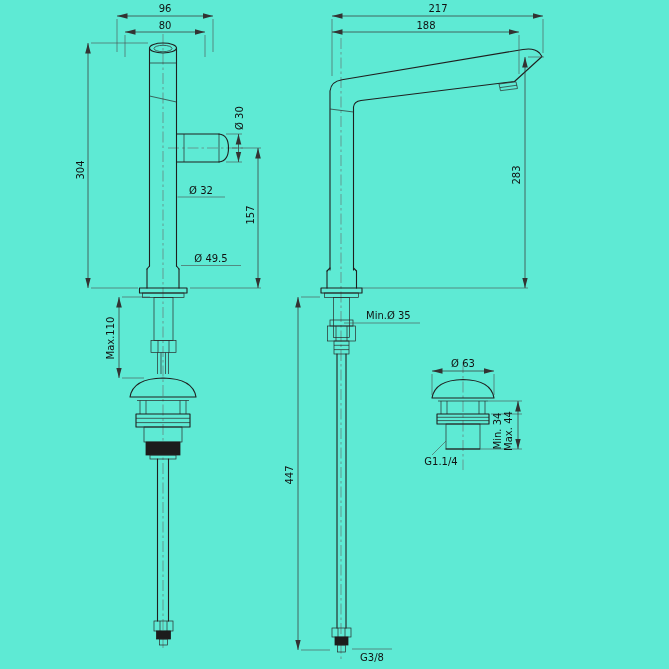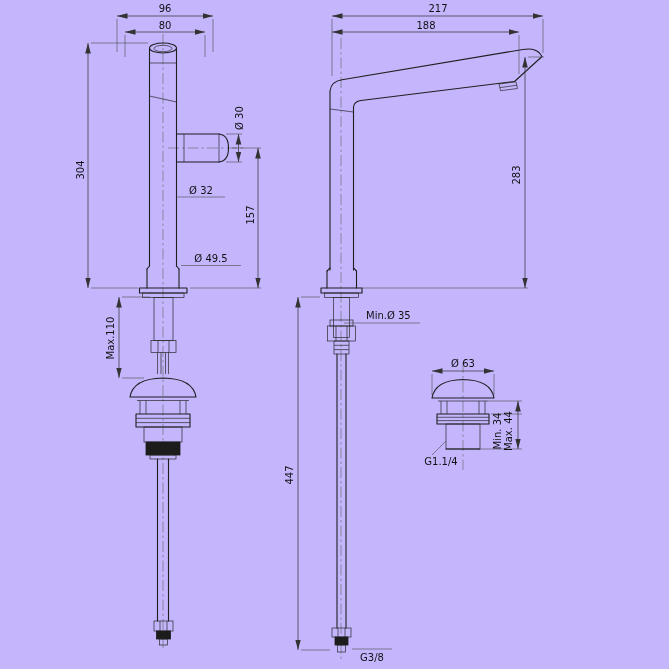--- a/index.html
+++ b/index.html
@@ -1,17 +1,17 @@
 <!DOCTYPE html>
 <html><head>
 <meta charset="utf-8">
 <style>
   html,body{margin:0;padding:0;background:#ffffff;}
   .page{
-    position:relative;width:669px;height:669px;background:#c4b5fd;
+    position:relative;width:669px;height:669px;background:#5eead4;
     font-family:"DejaVu Sans",sans-serif;overflow:hidden;
   }
   svg{display:block;}
   .ol  {stroke:#1f1f1f;stroke-width:1.1;fill:none;stroke-linecap:round;stroke-linejoin:round;}
   .thin{stroke:#2a2a2a;stroke-width:0.7;fill:none;}
   .dim {stroke:#3a3a3a;stroke-width:0.75;fill:none;}
   .ext {stroke:#4a4a4a;stroke-width:0.6;fill:none;}
   .cl  {stroke:#666666;stroke-width:0.6;fill:none;stroke-dasharray:11 3 2.5 3;}
   .dark{fill:#1c1c1c;stroke:#1c1c1c;stroke-width:0.8;}
   .lbl {font-size:10px;fill:#111111;}

